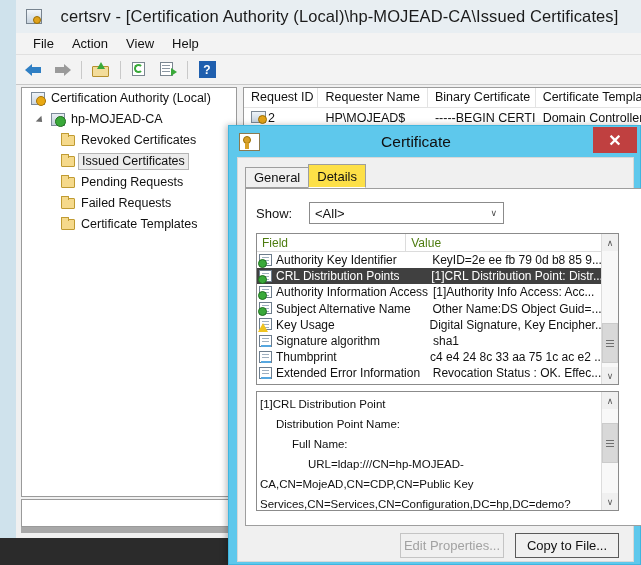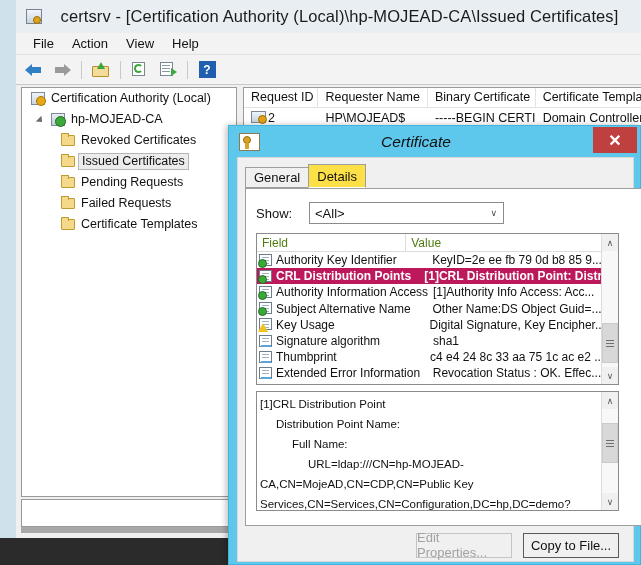--- a/index.html
+++ b/index.html
@@ -222,21 +222,20 @@
   }
   #cert-title-icon {
     width: 21px; height: 18px;
     margin-left: 10px; flex: none;
     position: relative;
   }
   #cert-title-text {
     flex: 1; text-align: center;
     font-size: 15.5px; color: #101010;
     padding-right: 68px;
-    font-style: italic;
   }
   #cert-close {
     position: absolute;
     right: 3px; top: 1px;
     width: 44px; height: 26px;
     background: #c04040;
     color: #fff;
     font-size: 16px; font-weight: bold;
     display: flex; align-items: center; justify-content: center;
     cursor: pointer;
@@ -330,21 +329,21 @@
     font-size: 12px; color: #4d7c0f;
     padding: 2px 0 0 5px;
     border-right: 1px solid #dcdcdc;
   }
   .fl-row {
     display: flex; align-items: center;
     height: 16.2px;
     font-size: 12px; color: #111;
     white-space: nowrap;
   }
-  .fl-row.selected { background: #be185d; color: #ffffff; font-weight: bold; }
+  .fl-row.selected { background: #404040; color: #ffffff; }
   .fl-icon {
     width: 14px; height: 13px;
     margin: 0 3px 0 2px;
     flex: none; position: relative;
   }
   .fl-field { width: 157px; overflow: hidden; }
   .fl-value { overflow: hidden; }
 
   
   .vscroll {
@@ -396,21 +395,21 @@
   #cert-buttons {
     position: absolute;
     left: 0; top: 370px;
     width: 397px; height: 34px;
     display: flex; justify-content: flex-end;
     align-items: center;
     padding-right: 16px;
     gap: 11px;
   }
   .dlg-btn {
-    width: 96px; height: 25px;
+    width: 104px; height: 25px;
     font-size: 13px;
     background: #f0f0f0;
     border: 1px solid #a0a0a0;
     color: #111;
     display: flex; align-items: center; justify-content: center;
     cursor: pointer;
   }
   .dlg-btn.disabled { color: #a2a2a2; border-color: #c4c4c4; cursor: default; }
   .dlg-btn.default { border: 1.5px solid #5a5a5a; }
 

